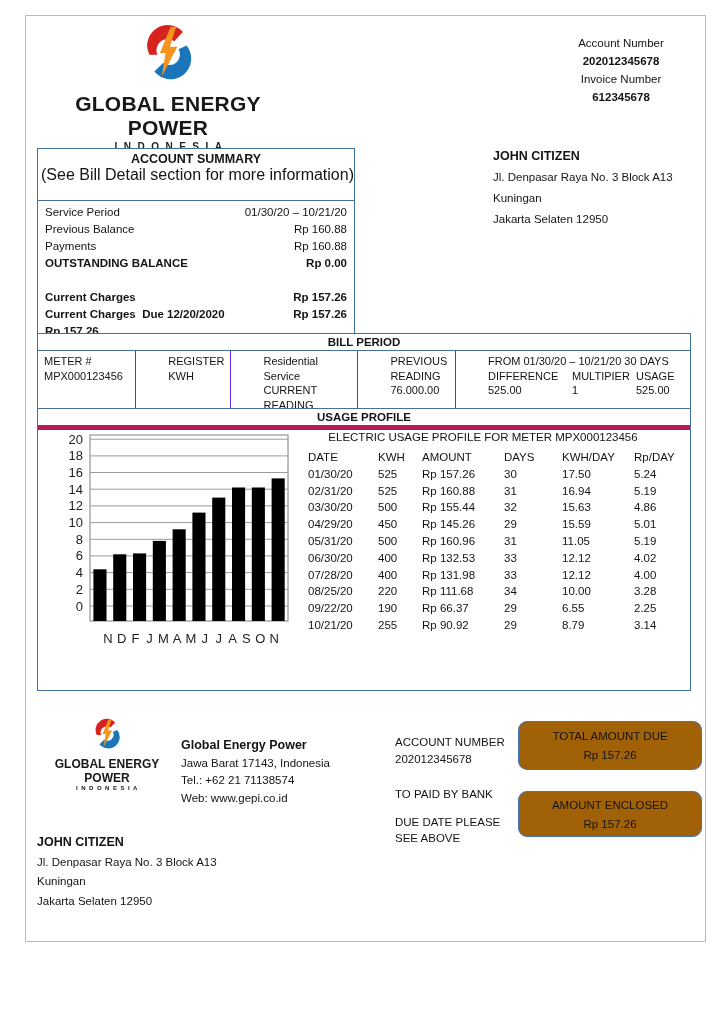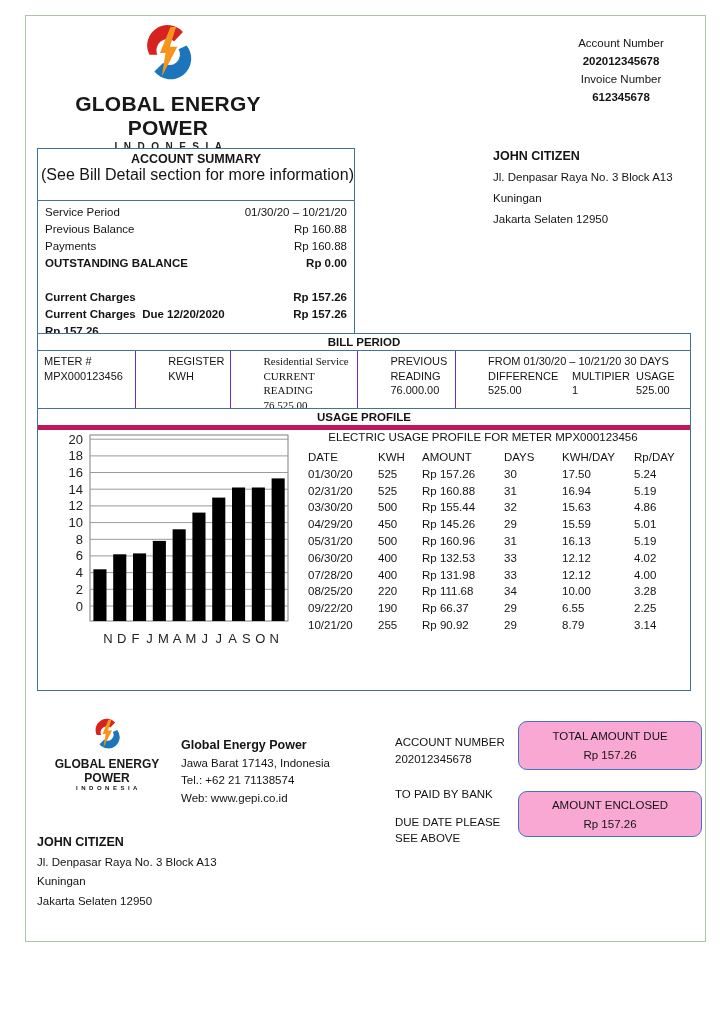--- a/index.html
+++ b/index.html
@@ -26,21 +26,21 @@
 
   .cust-top{left:493px;top:146px;font-size:11.5px;line-height:21px;}
   .cust-name{font-weight:bold;font-size:12.5px;}
 
   
   .bill-table{left:37px;top:333px;width:652px;border:1px solid #41719c;background:#fff;}
   .bt-title{text-align:center;font-weight:bold;font-size:11.5px;padding:2px 0;border-bottom:1px solid #41719c;}
   .bt-body{display:flex;align-items:stretch;}
   .bt-col{font-size:11px;line-height:14.5px;padding:3px 6px 5px 6px;box-sizing:border-box;}
   .bt-col + .bt-col{border-left:1px solid #6d28d9;padding-left:32px;}
-  .c1{width:108px;} .c2{width:96px;} .c3{width:138px;font-family:Liberation Serif, serif;} .c4{width:105px;} .c5{flex:1;}
+  .c1{width:108px;} .c2{width:96px;} .c3{width:138px;} .c4{width:105px;} .c5{flex:1;}
   .bp-sub{display:grid;grid-template-columns:84px 64px 48px;}
   .bp-sub span{display:block;}
 
   
   .usage-box{left:37px;top:408px;width:652px;height:281px;border:1px solid #41719c;background:#fff;}
   .up-title{text-align:center;font-weight:bold;font-size:11.5px;padding:2px 0;border-bottom:5px solid #be185d;}
   .up-sub{position:absolute;left:240px;top:22px;width:410px;text-align:center;font-size:11.5px;}
   #usage-chart{position:absolute;left:6px;top:18px;}
   .usage-table{position:absolute;left:270px;top:40px;font-size:11.5px;line-height:16.8px;}
   .ut-row{display:grid;grid-template-columns:70px 44px 82px 58px 72px 52px;}
@@ -50,21 +50,21 @@
   .logo-small{left:37px;top:716px;width:140px;text-align:center;}
   .logo-small .l1{font-size:12px;font-weight:bold;color:#181818;margin-top:1px;}
   .logo-small .l2{font-size:6px;font-weight:bold;letter-spacing:3.5px;padding-left:3px;}
   .company-block{left:181px;top:737px;font-size:11.5px;line-height:17.5px;}
   .company-name{font-weight:bold;font-size:12.5px;}
   .cust-bottom{left:37px;top:833px;font-size:11.5px;line-height:19.5px;}
   .pay-block{left:395px;top:734px;font-size:11.5px;line-height:16.5px;}
   .pay-gap1{margin-top:19px;}
   .pay-gap2{margin-top:11px;}
   .amt-box{left:518px;width:184px;border:1px solid #4472c4;border-radius:9px;
-           text-align:center;font-size:11.5px;line-height:19px;box-sizing:border-box;background:#f9a8d4;}
+           text-align:center;font-size:11.5px;line-height:19px;box-sizing:border-box;background:#a16207;}
   .amt-box.b1{top:721px;height:49px;padding-top:5px;}
   .amt-box.b2{top:791px;height:46px;padding-top:4px;}
 </style>
 </head>
 <body>
 
 <div class="page">
   <div class="abs border-frame"></div>
 
   <div class="abs logo-main">
@@ -232,21 +232,21 @@
           <span>Rp 145.26</span>
           <span>29</span>
           <span>15.59</span>
           <span>5.01</span>
         </div>
         <div class="ut-row">
           <span>05/31/20</span>
           <span>500</span>
           <span>Rp 160.96</span>
           <span>31</span>
-          <span>16.13</span>
+          <span>11.05</span>
           <span>5.19</span>
         </div>
         <div class="ut-row">
           <span>06/30/20</span>
           <span>400</span>
           <span>Rp 132.53</span>
           <span>33</span>
           <span>12.12</span>
           <span>4.02</span>
         </div>

